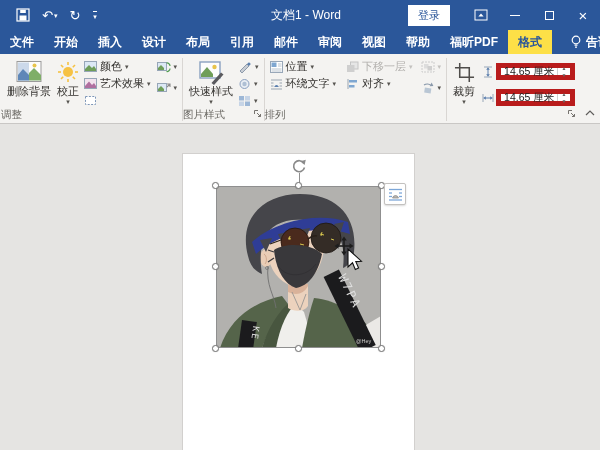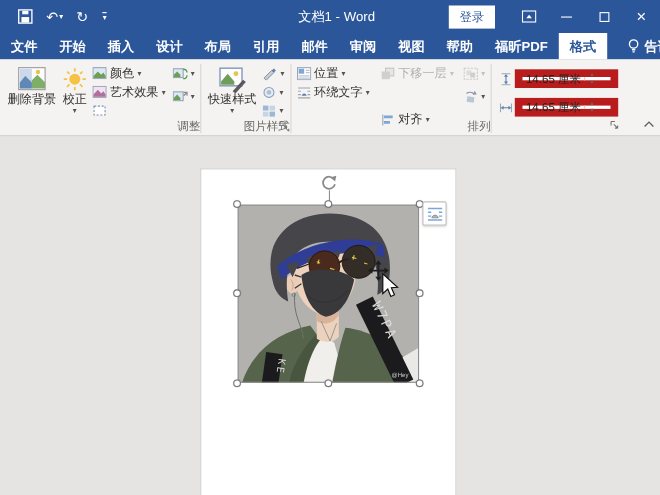--- a/index.html
+++ b/index.html
@@ -17,42 +17,42 @@
   .tb-right { margin-left:auto; display:flex; align-items:center; height:100%; z-index:2; }
   .signin-btn { background:#fff; color:#2b579a; font-size:11px; padding:3px 10px; margin-right:14px; border:none; }
   .winctl { width:34px; height:100%; display:flex; align-items:center; justify-content:center; }
   .min-bar { width:10px; height:1px; background:#fff; }
   .max-box { width:9px; height:9px; border:1px solid #fff; }
   .close-glyph { font-size:15px; color:#fff; line-height:1; }
 
   
   .tabrow { height:24px; background:#2b579a; display:flex; align-items:stretch;font-weight:bold; }
   .tab { display:flex; align-items:center; padding:0 10px; color:#fff; font-size:12px; white-space:nowrap; }
-  .tab.active { background:#ffffff; color:#2b579a; }
+  .tab.active { background:#fde047; color:#2b579a; }
   .tab .ticon { margin-right:4px; display:flex; }
 
   
   .ribbon { position:relative; height:70px; background:#f4f3f1; border-bottom:1px solid #c9c7c5; display:flex; align-items:stretch; padding:2px 0 0 1px; }
   .group { position:relative; display:flex; align-items:flex-start; padding:1px 3px 15px 3px; }
-  .group-label { position:absolute; bottom:1px; left:13px; right:0; text-align:right; font-size:10.5px; color:#6a6863; }
+  .group-label { position:absolute; bottom:1px; left:0; right:0; text-align:left; font-size:10.5px; color:#6a6863; }
   .gsep { width:1px; background:#d9d6d3; margin:2px 0; }
   .bigbtn { display:flex; flex-direction:column; align-items:center; justify-content:flex-start; font-size:11px; color:#33312e; padding:2px 3px 0 3px; white-space:nowrap; }
   .bigbtn .bicon { height:26px; display:flex; align-items:center; }
   .bigbtn .blabel { line-height:13px; }
   .bigbtn .dd { font-size:7px; color:#55534f; line-height:8px; }
   .vcol { display:flex; flex-direction:column; justify-content:flex-start; margin-top:1px; }
   .srow { display:flex; align-items:center; gap:3px; font-size:11px; color:#33312e; height:17px; padding:0 2px; white-space:nowrap; }
   .srow .dd { font-size:7px; color:#55534f; }
   .srow.disabled { color:#b1afac; }
   .srow.disabled .dd { color:#c3c1be; }
   .launcher { position:absolute; right:2px; bottom:2px; }
   .collapse-btn { position:absolute; right:5px; bottom:4px; }
 
   
-  .field { display:flex; align-items:center; border:7px solid #b91c1c; background:#fff; height:17px; width:94px; }
+  .field { display:flex; align-items:center; border:5px solid #b91c1c; background:#fff; height:17px; width:79px; }
   .field input { border:none; outline:none; width:56px; font-size:10.5px; padding-left:3px; font-family:"Liberation Sans",sans-serif; color:#222; background:transparent; }
   .spin { display:flex; flex-direction:column; justify-content:center; border-left:1px solid #d0d0d0; height:100%; width:13px; align-items:center; }
   .spin span { font-size:5px; line-height:7px; color:#666; }
   .fieldrow { display:flex; align-items:center; gap:2px; height:21px; }
 
   
   .docarea { position:relative; height:326px; background:#e5e4e2; overflow:hidden; }
   .page { position:absolute; left:182px; top:29px; width:233px; height:300px; background:#fff; border:1px solid #d2d0ce; border-bottom:none; }
   .selwrap { position:absolute; left:33px; top:32px; width:165px; height:162px; }
   .sel-border { position:absolute; inset:0; border:1px solid #8f8f8f; pointer-events:none; }
@@ -291,21 +291,21 @@
                 <line x1="1" y1="8" x2="3.5" y2="8"></line>
                 <line x1="9.5" y1="8" x2="12" y2="8"></line>
                 <line x1="1" y1="11" x2="12" y2="11"></line>
               </g>
               <path d="M4.2,9 A2.6,3.6 0 0 1 8.8,9 Z" fill="#5b7fae"></path>
             </svg>
           <span>环绕文字</span>
           <span class="dd">▾</span>
         </div>
       </div>
-      <div class="vcol" style="margin-left:6px;gap:25px;">
+      <div class="vcol" style="margin-left:6px;">
         <div class="srow disabled">
           <svg width="13" height="12" viewBox="0 0 13 12">
               <rect x="4.5" y="1" width="7.5" height="7" fill="#e6e6e6" stroke="#c4c4c4"></rect>
               <rect x="1" y="4" width="7.5" height="7" fill="#cfcfcf"></rect>
             </svg>
           <span>下移一层</span>
           <span class="dd">▾</span>
         </div>
         <div class="srow">
           <svg width="13" height="12" viewBox="0 0 13 12">
@@ -334,20 +334,32 @@
             </svg>
           <span class="dd">▾</span>
         </div>
       </div>
       <div class="group-label">排列</div>
     </div>
 
     <div class="gsep"></div>
 
     <div class="group">
+      <div class="bigbtn">
+        <span class="bicon">
+          <svg width="21" height="21" viewBox="0 0 22 22">
+              <g stroke="#4f4d4b" stroke-width="1.6" fill="none">
+                <path d="M6,1 V16 H21"></path>
+                <path d="M1,6 H16 V21"></path>
+              </g>
+            </svg>
+        </span>
+        <span class="blabel">裁剪</span>
+        <span class="dd">▾</span>
+      </div>
       <div class="vcol" style="margin-left:4px; gap:5px; margin-top:4px;">
         <div class="fieldrow">
           <svg width="12" height="12" viewBox="0 0 12 12">
               <line x1="2" y1="1" x2="10" y2="1" stroke="#98a7b8"></line>
               <line x1="2" y1="11" x2="10" y2="11" stroke="#98a7b8"></line>
               <line x1="6" y1="2.5" x2="6" y2="9.5" stroke="#5b7fae"></line>
               <path d="M6,1.2 L4.2,3.8 H7.8 Z" fill="#5b7fae"></path>
               <path d="M6,10.8 L4.2,8.2 H7.8 Z" fill="#5b7fae"></path>
             </svg>
           <div class="field">

